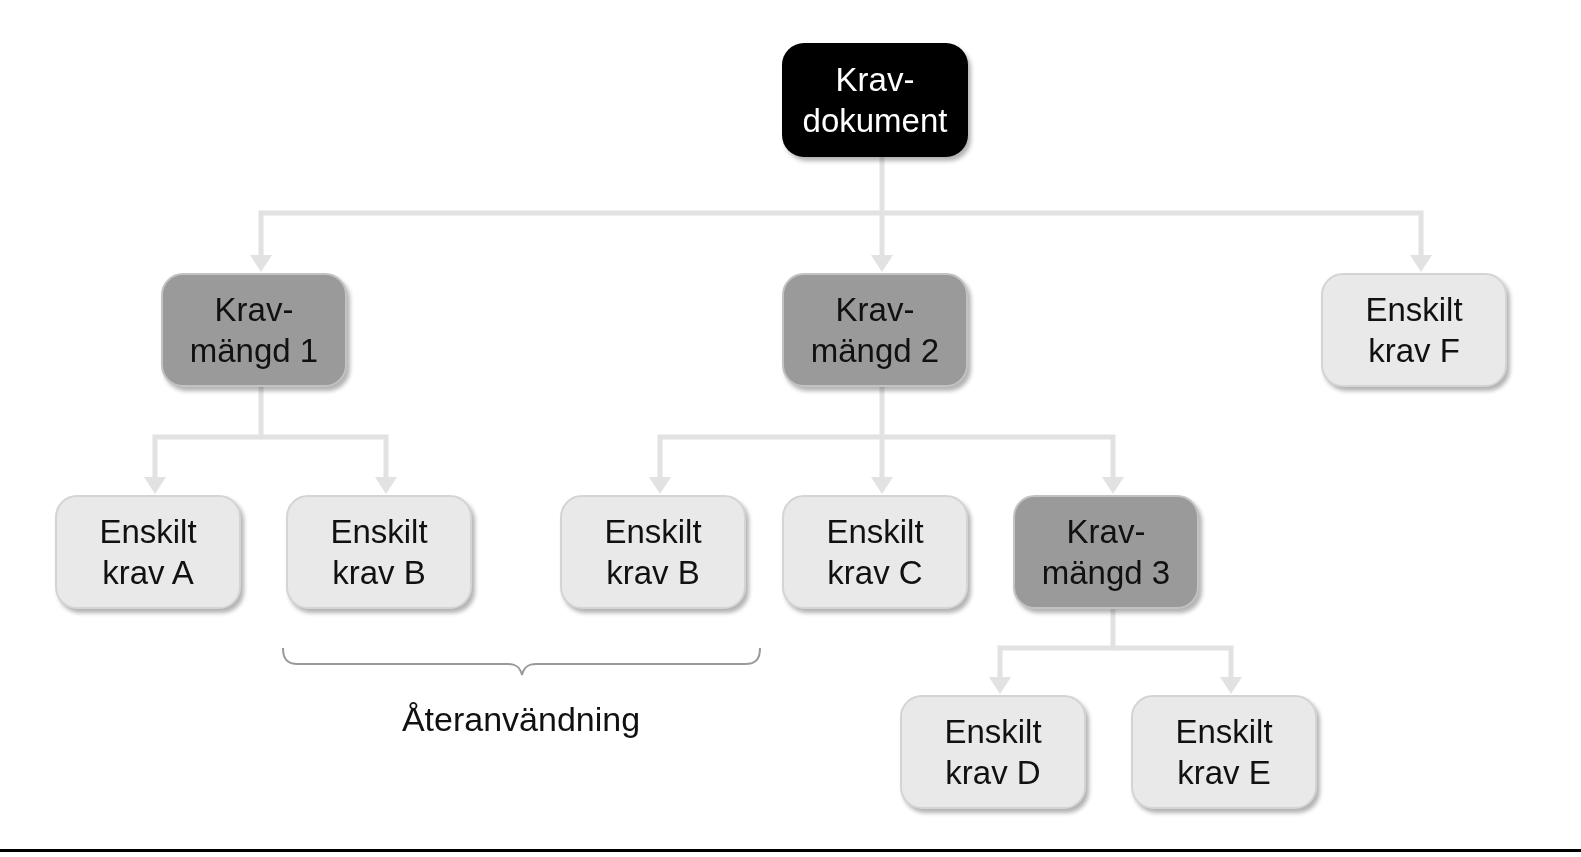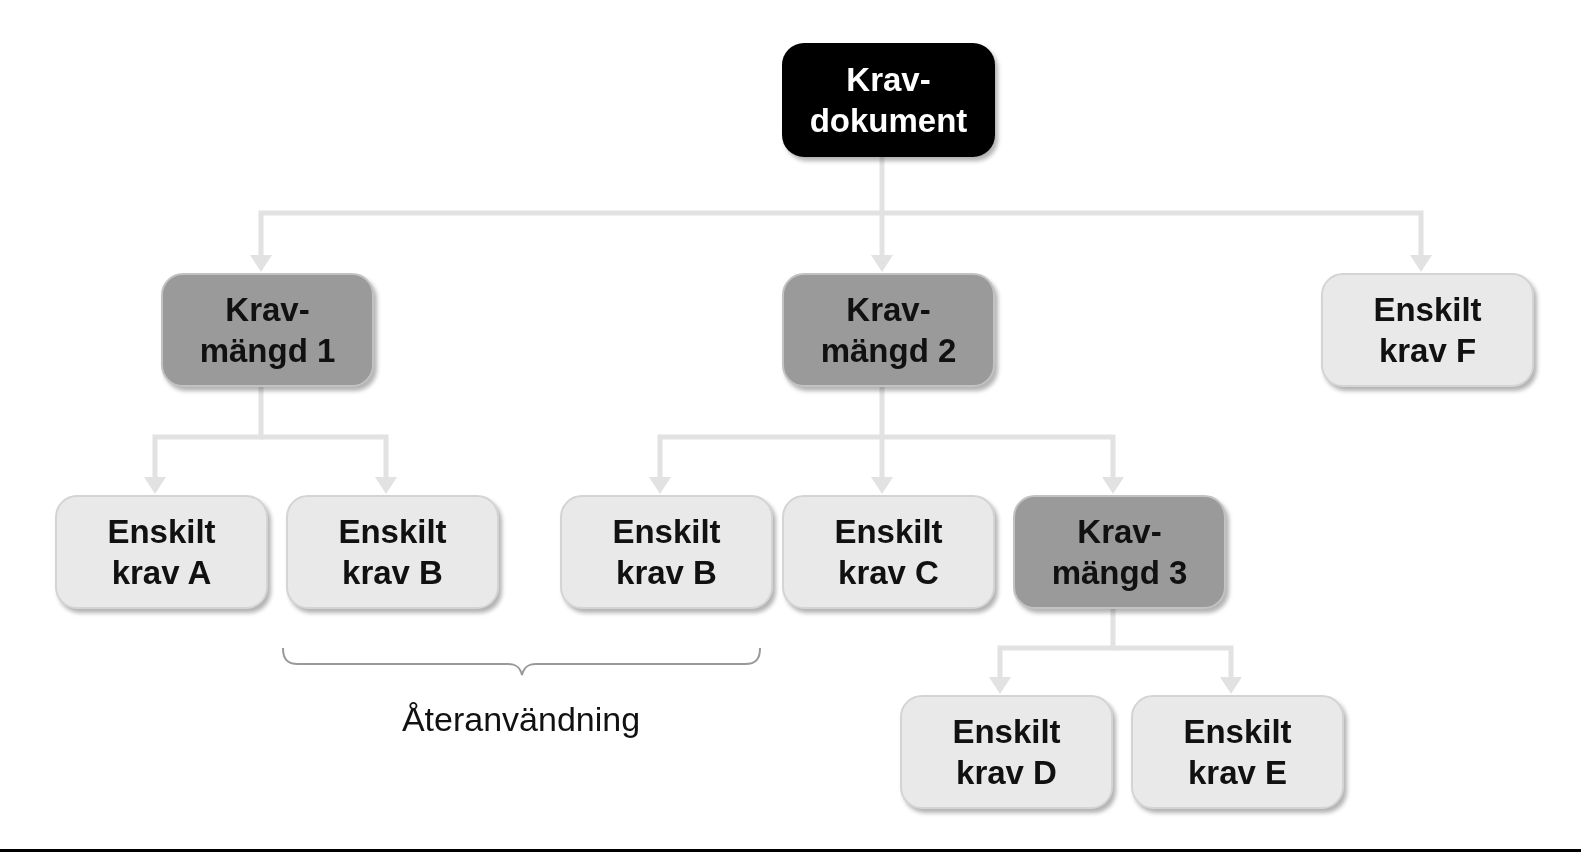--- a/index.html
+++ b/index.html
@@ -34,28 +34,28 @@
   .brace-path {
     stroke: var(--brace, #999999);
     stroke-width: 2;
     fill: none;
   }
   .bottom-rule {
     fill: var(--footer-rule, #000000);
   }
   .node {
     position: absolute;
-    width: 213px;
+    width: 186px;
     height: 114px;
     border-radius: 22px;
     display: flex;
     align-items: center;
     justify-content: center;
     text-align: center;
-    font-weight: bold;
+    font-weight: normal;
     font-size: 33px;
     line-height: 41px;
     box-sizing: border-box;
     box-shadow: 3px 4px 4px rgba(0, 0, 0, 0.30);
   }
   .node.root {
     background: var(--root-fill, #000000);
     color: var(--root-text, #ffffff);
   }
   .node.group {

